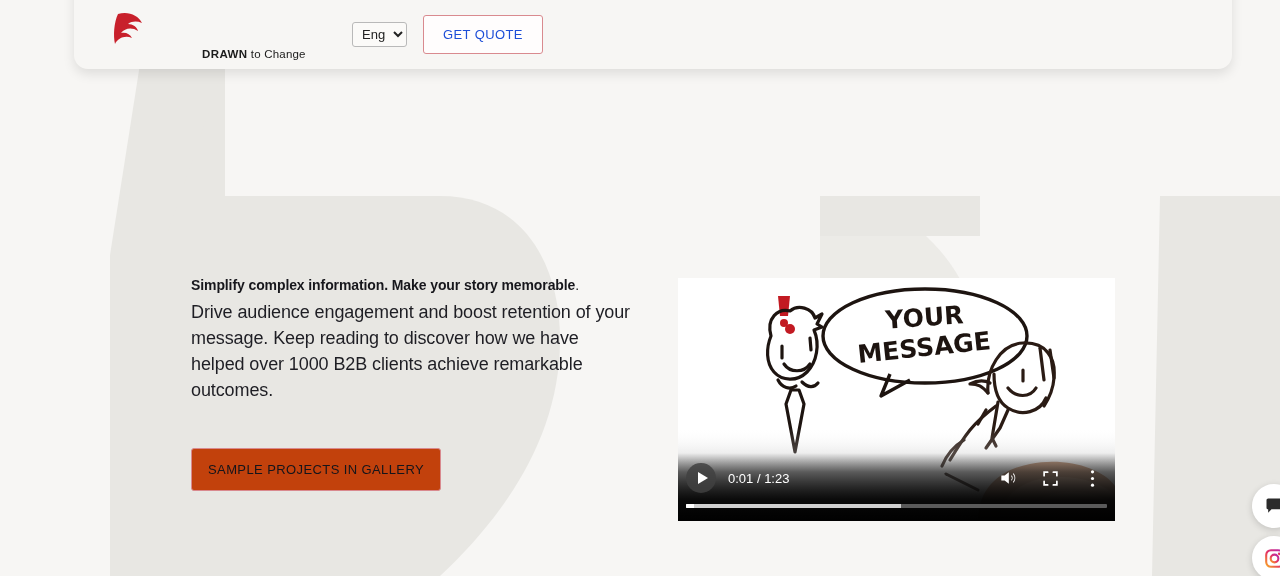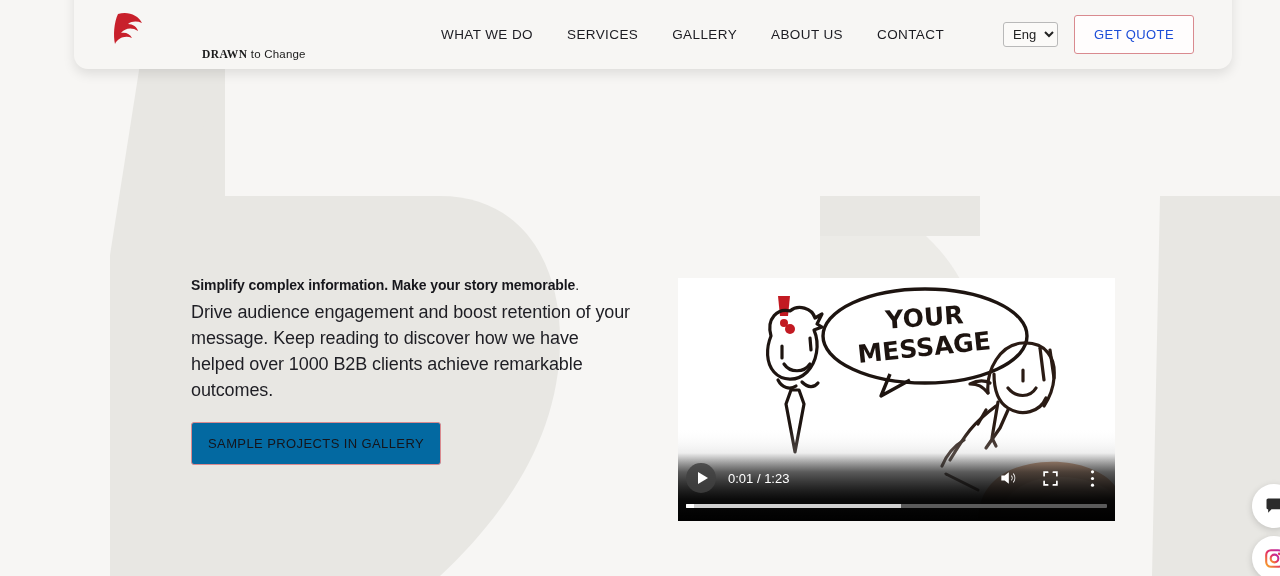--- a/index.html
+++ b/index.html
@@ -64,21 +64,21 @@
   }
   .logo-reg { font-size: 11px; color: #c8202b; margin-left: 1px; }
   .logo-tag {
     font-size: 11.5px;
     color: #1b1b1b;
     margin-top: 2px;
     margin-left: 90px;
     letter-spacing: 0.2px;
     white-space: nowrap;
   }
-  .logo-tag b { font-weight: bold; letter-spacing: 0.4px; font-family: Liberation Serif, serif; }
+  .logo-tag b { font-weight: bold; letter-spacing: 0.4px; }
 
   
   .nav {
     flex: 1;
     display: flex;
     align-items: center;
     justify-content: center;
     gap: 34px;
     margin-left: 30px;
   }
@@ -145,24 +145,24 @@
   }
   .lead .dot { font-weight: normal; }
   .body-copy {
     margin-top: 4px;
     font-size: 18px;
     line-height: 1.45;
     color: #1e1e24;
     letter-spacing: -0.1px;
   }
   .gallery-btn {
-    margin-top: 19px;
+    margin-top: 45px;
     display: inline-block;
     border: 1.5px solid #d98a8f;
-    background: #0369a1;
+    background: #c2410c;
     color: #15151b;
     font-size: 13px;
     letter-spacing: 0.4px;
     padding: 13px 16px;
     border-radius: 3px;
     cursor: pointer;
     font-family: "Liberation Sans", sans-serif;
   }
 
   
@@ -283,27 +283,20 @@
           <svg class="logo-mark" viewBox="0 0 38 36">
             <path d="M6 4 C16 1 26 5 30 13 C25 11 20 11 16 14 C21 14 25 17 26 21
                      C20 17 13 18 9 23 C14 22 18 24 20 28 C13 25 6 28 3 34
                      C1 26 2 12 6 4 Z" fill="#c8202b"></path>
             <path d="M17 11 C22 12 26 16 27 22 C23 18 18 17 14 19 C15 15 16 12 17 11 Z" fill="#ffffff" opacity="0.0"></path>
           </svg>
         </div>
         <div class="logo-tag"><b>DRAWN</b><span> to Change</span></div>
       </div>
 
-      <nav class="nav">
-        <a class="nav-item">WHAT WE DO</a>
-        <a class="nav-item">SERVICES</a>
-        <a class="nav-item">GALLERY</a>
-        <a class="nav-item">ABOUT US</a>
-        <a class="nav-item">CONTACT</a>
-      </nav>
 
       <div class="header-right">
         <select class="lang-select">
           <option>Eng</option>
         </select>
         <button class="quote-btn">GET QUOTE</button>
       </div>
 
     </div>
   </div>

